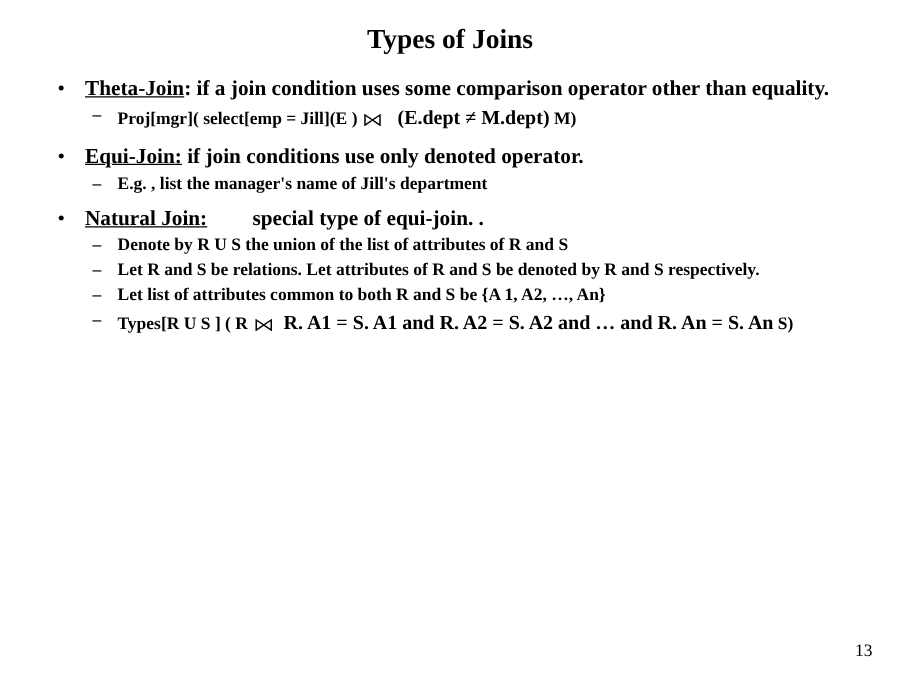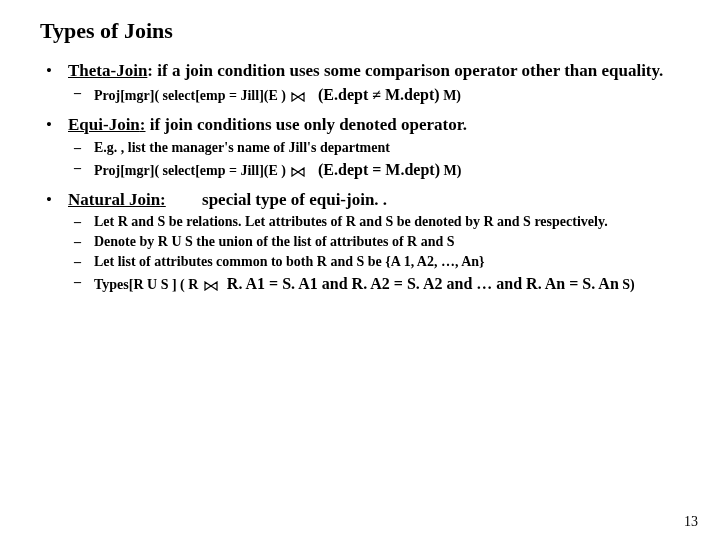--- a/index.html
+++ b/index.html
@@ -10,20 +10,21 @@
     font-family: "Times New Roman", Times, serif;
     color: #000;
     background: #fff;
     position: relative;
   }
   .slide {
     padding: 18px 40px 0 40px;
     box-sizing: border-box;
   }
   .title {
+    text-align: center;
     font-weight: bold;
     font-size: 22px;
     margin-bottom: 16px;
   }
   ul.main {
     list-style: none;
     padding: 0;
     margin: 0;
     font-size: 17px;
     line-height: 1.32;
@@ -93,35 +94,28 @@
               </svg></span>
           &nbsp;&nbsp;<span class="smallcond">(E.dept ≠ M.dept)</span><span> M)</span>
         </li>
       </ul>
     </li>
 
     <li>
       <span class="u b">Equi-Join</span><span class="u b">:</span><span class="b"> if join conditions use only denoted operator.</span>
       <ul class="sub">
         <li>E.g. , list the manager's name of Jill's department</li>
-        <li>
-          <span>Proj[mgr]( select[emp = Jill](E )</span>
-          <span class="bowtie"><svg width="14" height="10" viewBox="0 0 14 10">
-                <path d="M1 1 L7 5 L1 9 Z M13 1 L7 5 L13 9 Z" fill="none" stroke="#000" stroke-width="1.2"></path>
-              </svg></span>
-          &nbsp;&nbsp;<span class="smallcond">(E.dept = M.dept)</span><span> M)</span>
-        </li>
       </ul>
     </li>
 
     <li>
       <span class="u b">Natural Join</span><span class="u b">:</span><span style="font-weight:bold; font-family:Liberation Serif, serif;margin-left:32px;"> special type of equi-join. .</span>
       <ul class="sub">
+        <li>Denote by R U S the union of the list of attributes of R and S</li>
         <li>Let R and S be relations. Let attributes of R and S be denoted by R and S respectively.</li>
-        <li>Denote by R U S the union of the list of attributes of R and S</li>
         <li>Let list of attributes common to both R and S  be {A 1, A2, …, An}</li>
         <li>
           <span> Types[R U S ] ( R</span>
           <span class="bowtie"><svg width="14" height="10" viewBox="0 0 14 10">
                 <path d="M1 1 L7 5 L1 9 Z M13 1 L7 5 L13 9 Z" fill="none" stroke="#000" stroke-width="1.2"></path>
               </svg></span>
           &nbsp;<span class="smallcond">R. A1 = S. A1 and R. A2 = S. A2 and … and R. An = S. An</span><span> S)</span>
         </li>
       </ul>
     </li>

